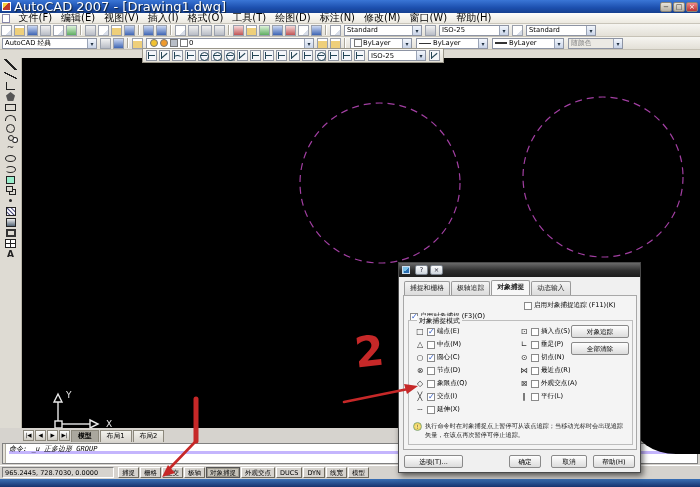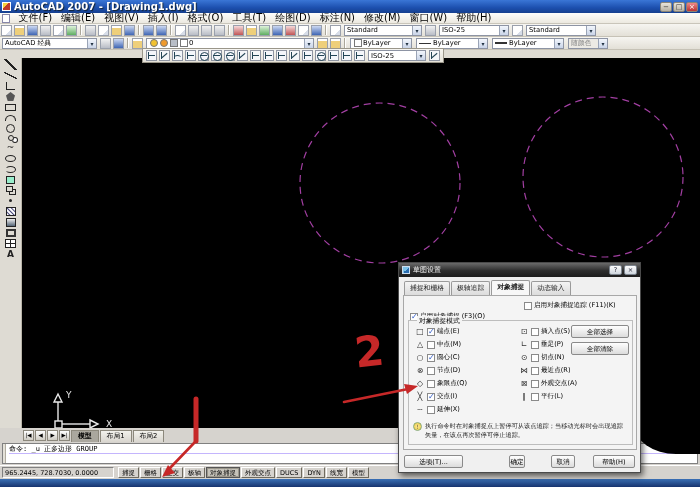--- a/index.html
+++ b/index.html
@@ -7,21 +7,21 @@
   #app {
     position:relative; width:700px; height:487px; overflow:hidden;
     background:#d6d3ce;
     font-family:"DejaVu Sans","Liberation Sans",sans-serif;
     font-size:7px; color:#000;
   }
   
   #titlebar { position:absolute; left:0; top:0; width:700px; height:13px;
     background:linear-gradient(#3a76d6,#1c4fae 60%,#16408f); display:flex; align-items:center; padding:0 2px; }
   .appicon { width:9px; height:9px; background:linear-gradient(135deg,#f4d03f 40%,#c0392b 40%); border:1px solid #fff; margin-right:3px; }
-  #titlebar .ttl { color:#fff; font-size:10px; font-weight:bold; text-shadow:1px 1px 1px #123; flex:1; }
+  #titlebar .ttl { color:#fff; font-size:13px; font-weight:normal; text-shadow:1px 1px 1px #123; flex:1; }
   .winbtns { display:flex; gap:1px; }
   .winbtn { width:12px; height:10px; font-size:7px; line-height:9px; text-align:center;
     background:linear-gradient(#e8e4da,#b8b2a4); border:1px solid #8a8578; border-radius:2px; color:#333; }
   .winbtn.close { background:linear-gradient(#e88,#b33); color:#fff; }
   
   #menubar { position:absolute; left:0; top:13px; width:700px; height:11px;
     background:linear-gradient(#fdfdfb,#ece9e0); border-bottom:1px solid #c9c5ba; display:flex; align-items:center; }
   .mdoc { width:8px; height:9px; background:#fff; border:1px solid #88a; margin:0 4px 0 2px; }
   .mitem { padding:0 4.5px; font-size:10px; line-height:10px; }
   
@@ -90,21 +90,21 @@
     border:1px solid #8c887c; font-size:5.5px; line-height:9px; text-align:center; }
   .ltab { height:12px; padding:0 6px; font-size:6.8px; line-height:11px; border:1px solid #8c887c;
     border-bottom:none; background:linear-gradient(#f2f1ec,#d9d6cf); margin-left:1px; }
   .ltab.active { background:#aaa79e; font-weight:bold; }
   
   #cmdline { position:absolute; left:0; top:442px; width:700px; height:23px; background:#d6d3ce; padding:1px 2px; }
   #cmdbox { width:100%; height:100%; background:#fff; border:1px solid #808080; display:flex; }
   .cmdgrip { width:3px; border-right:1px solid #b0aca0; background:#e4e1d8; }
   .cmdlines { flex:1; font-family:"DejaVu Sans Mono","Liberation Mono",monospace; font-size:7px; padding-left:3px; }
   .cmdlines div { height:10px; line-height:10px; }
-  .cmdlines div:first-child { border-bottom:1px solid #c4b5fd; }
+  .cmdlines div:first-child { border-bottom:3px solid #c4b5fd;font-style:italic; }
   
   #statusbar { position:absolute; left:0; top:465px; width:700px; height:14px; background:#d6d3ce;
     border-top:1px solid #fff; display:flex; align-items:center; padding-left:2px; }
   #coords { width:112px; height:11px; font-size:6.5px; line-height:10px; padding-left:2px;
     border:1px solid; border-color:#808080 #fff #fff #808080; margin-right:4px; }
   .stbtn { height:11px; padding:0 3px; font-size:6.5px; line-height:10px; margin-right:1px;
     border:1px solid; border-color:#fff #6e6a5e #6e6a5e #fff; background:#d6d3ce; }
   .stbtn.active { border-color:#555 #555 #555 #555; background:#c6c3ba; box-shadow:inset 0 0 0 1px #9b978b; }
   #bottomstrip { position:absolute; left:0; top:479px; width:700px; height:8px;
     background:linear-gradient(#3a70b5,#16336e); }
@@ -242,21 +242,21 @@
     <span class="dd" style="width:72px">
       <span style="width:12px;border-top:1px solid #333;margin-right:2px"></span>
       <span class="ddv">ByLayer</span>
       <span class="dda">▾</span>
     </span>
     <span class="dd" style="width:72px">
       <span style="width:12px;border-top:2px solid #333;margin-right:2px"></span>
       <span class="ddv">ByLayer</span>
       <span class="dda">▾</span>
     </span>
-    <span class="dd dis" style="width:40px">
+    <span class="dd dis" style="width:55px">
       <span class="ddv">随颜色</span>
       <span class="dda">▾</span>
     </span>
   </div>
 
   <div id="dock"></div>
 
   <div id="dimbar">
     <div class="di"></div>
     <div class="di rot"></div>
@@ -352,21 +352,20 @@
     <div class="stbtn">DUCS</div>
     <div class="stbtn">DYN</div>
     <div class="stbtn">线宽</div>
     <div class="stbtn">模型</div>
   </div>
   <div id="bottomstrip"></div>
 
   <div id="dialog">
     <div id="dlg-title">
       <div class="dlgicon"></div>
-      <div class="t">草图设置</div>
       <div class="dlgbtn">?</div>
       <div class="dlgbtn">×</div>
     </div>
     <div id="dlg-tabs">
       <div class="dtab">捕捉和栅格</div>
       <div class="dtab">极轴追踪</div>
       <div class="dtab active">对象捕捉</div>
       <div class="dtab">动态输入</div>
     </div>
     <div id="dlg-panel">
@@ -441,32 +440,32 @@
           <span class="marker">⊠</span>
           <span class="cb"></span>
           <span>外观交点(A)</span>
         </div>
         <div class="mode" style="left:110px;top:71px">
           <span class="marker">∥</span>
           <span class="cb"></span>
           <span>平行(L)</span>
         </div>
 
-        <div class="dlgsmall" style="left:162px;top:4px;width:58px">全部选择</div>
+        <div class="dlgsmall" style="left:162px;top:4px;width:58px">对象追踪</div>
         <div class="dlgsmall" style="left:162px;top:21px;width:58px">全部清除</div>
 
         <div id="tipbox">
           <span class="bulb">!</span>
           <span id="tiptext">执行命令时在对象捕捉点上暂停可从该点追踪；当移动光标时会出现追踪矢量，在该点再次暂停可停止追踪。</span>
         </div>
       </div>
     </div>
     <div class="dlgsmall" style="left:5px;top:192px;width:59px">选项(T)...</div>
-    <div class="dlgsmall" style="left:110px;top:192px;width:16px">确定</div>
-    <div class="dlgsmall" style="left:152px;top:192px;width:24px">取消</div>
+    <div class="dlgsmall" style="left:110px;top:192px;width:32px">确定</div>
+    <div class="dlgsmall" style="left:152px;top:192px;width:36px">取消</div>
     <div class="dlgsmall" style="left:194px;top:192px;width:42px">帮助(H)</div>
   </div>
 
   <svg id="anno" viewBox="0 0 700 487">
     <text x="354" y="366" fill="#c62828" font-size="42" font-weight="bold" font-family="DejaVu Sans, sans-serif" transform="rotate(-6 370 345)">2</text>
     <line x1="344" y1="402" x2="408" y2="389" stroke="#c62828" stroke-width="2.6" stroke-linecap="round"></line>
     <polygon points="418,386 404,384 407,394" fill="#c62828"></polygon>
     <line x1="196" y1="399" x2="196" y2="441" stroke="#c62828" stroke-width="5" stroke-linecap="round"></line>
     <line x1="195" y1="442" x2="170" y2="468" stroke="#c62828" stroke-width="2.6" stroke-linecap="round"></line>
     <polygon points="162,477 175,473 168,465" fill="#c62828"></polygon>

